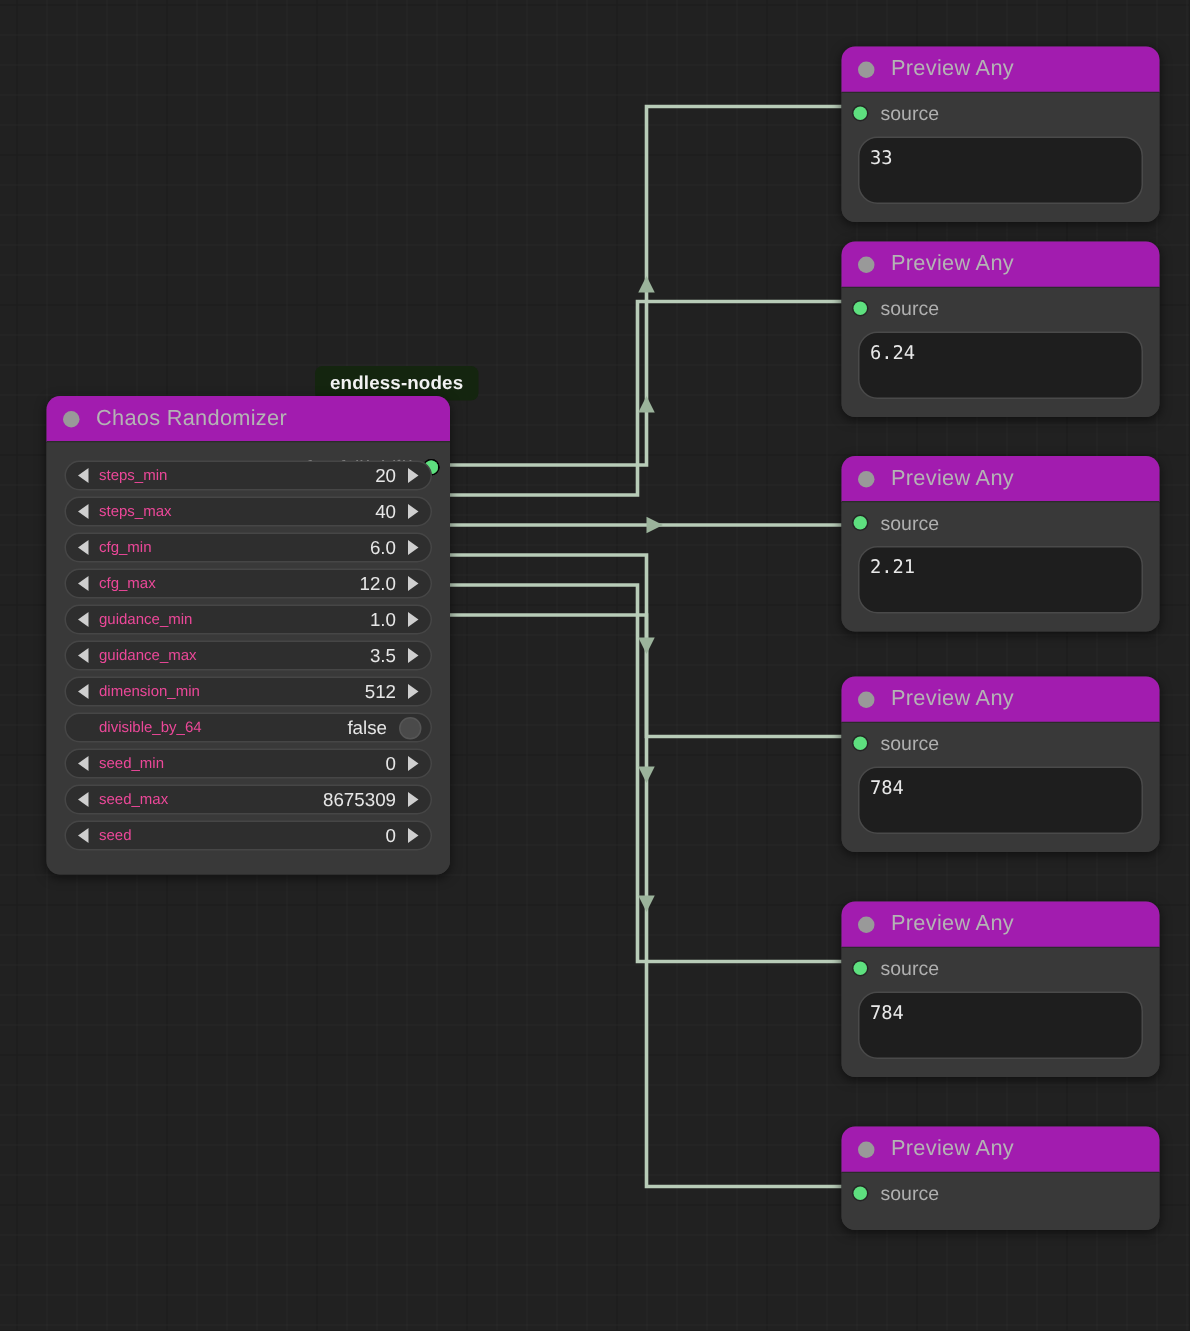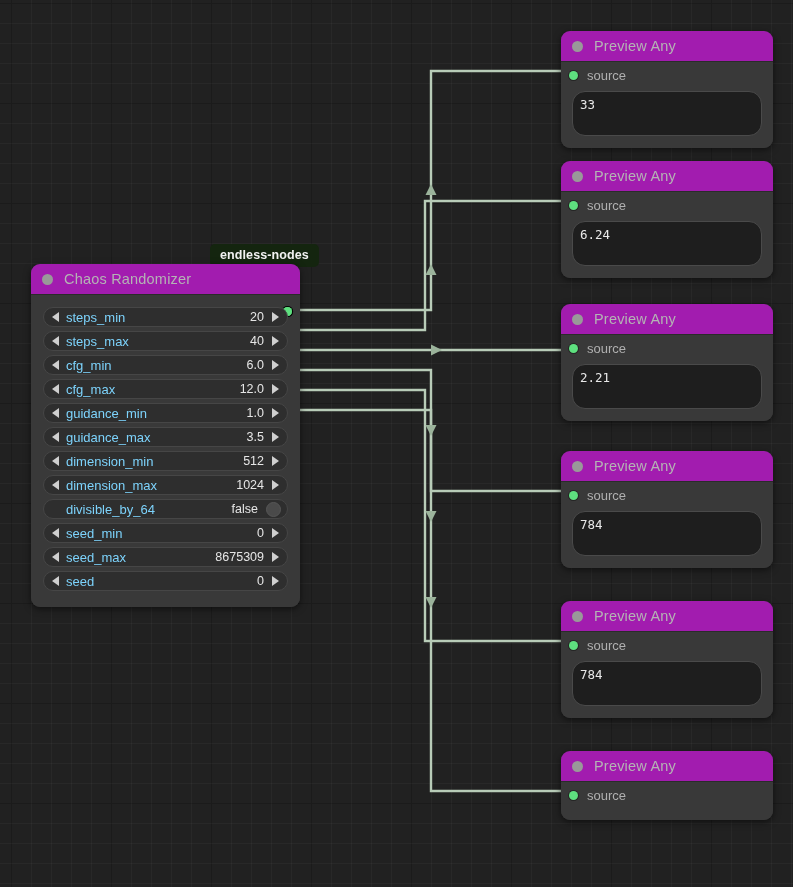--- a/index.html
+++ b/index.html
@@ -131,22 +131,22 @@
   .widget .arrow {
     width: 0; height: 0;
     flex: 0 0 auto;
     border-top: 5px solid transparent;
     border-bottom: 5px solid transparent;
   }
   .widget .arrow-l { border-right: 7px solid #cfcfcf; }
   .widget .arrow-r { border-left: 7px solid #cfcfcf; }
   .widget .arrow-dim { opacity: 0.45; }
   .widget .w-name {
-    color: #7dd3fc;
-    font-size: 13px;
+    color: #ec4899;
+    font-size: 10px;
     margin-left: 7px;
     white-space: nowrap;
   }
   .widget .w-val {
     color: #e6e6e6;
     font-size: 12.5px;
     margin-left: auto;
     margin-right: 8px;
     white-space: nowrap;
   }
@@ -304,26 +304,20 @@
           <span class="arrow arrow-r"></span>
         </div>
 
         <div class="widget">
           <span class="arrow arrow-l"></span>
           <span class="w-name">dimension_min</span>
           <span class="w-val">512</span>
           <span class="arrow arrow-r"></span>
         </div>
 
-        <div class="widget">
-          <span class="arrow arrow-l"></span>
-          <span class="w-name">dimension_max</span>
-          <span class="w-val">1024</span>
-          <span class="arrow arrow-r"></span>
-        </div>
 
 
         <div class="widget no-left">
           <span class="w-name">divisible_by_64</span>
           <span class="w-val">false</span>
           <span class="toggle-knob"></span>
         </div>
 
         <div class="widget">
           <span class="arrow arrow-l"></span>

